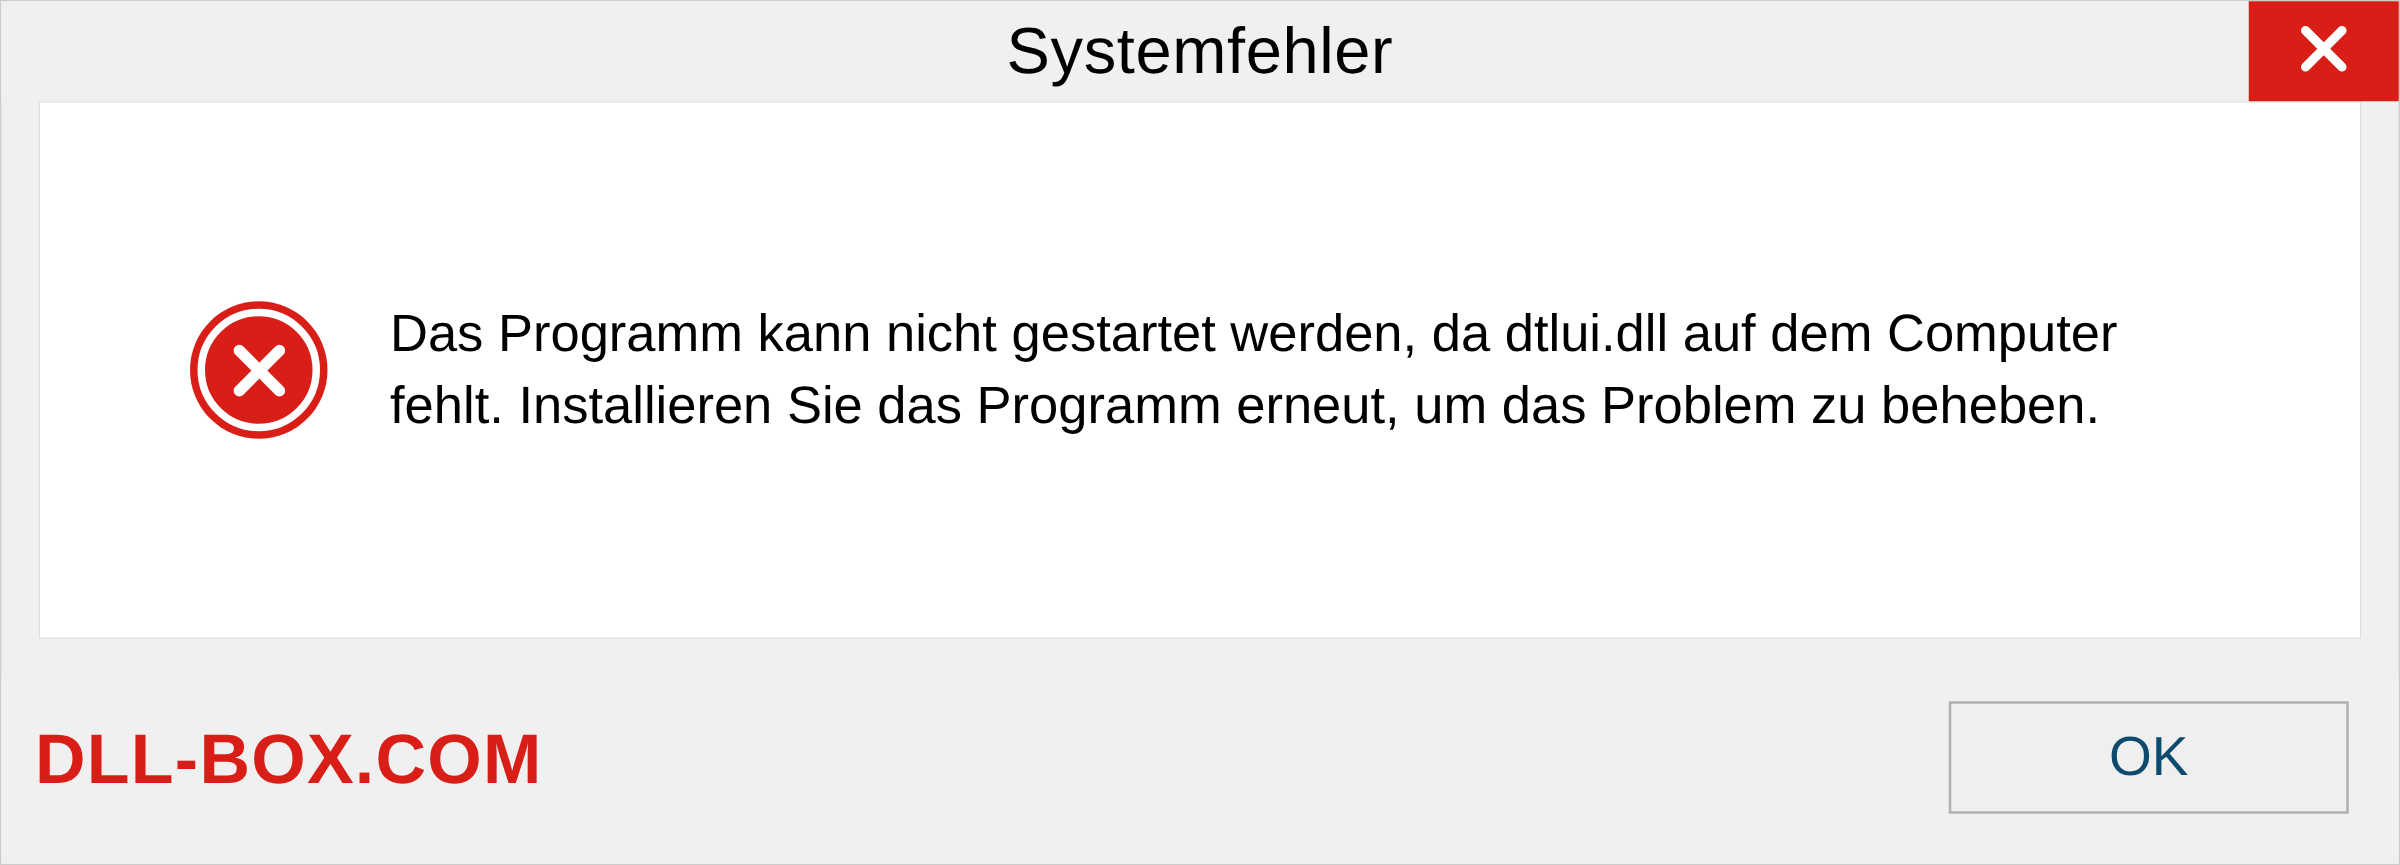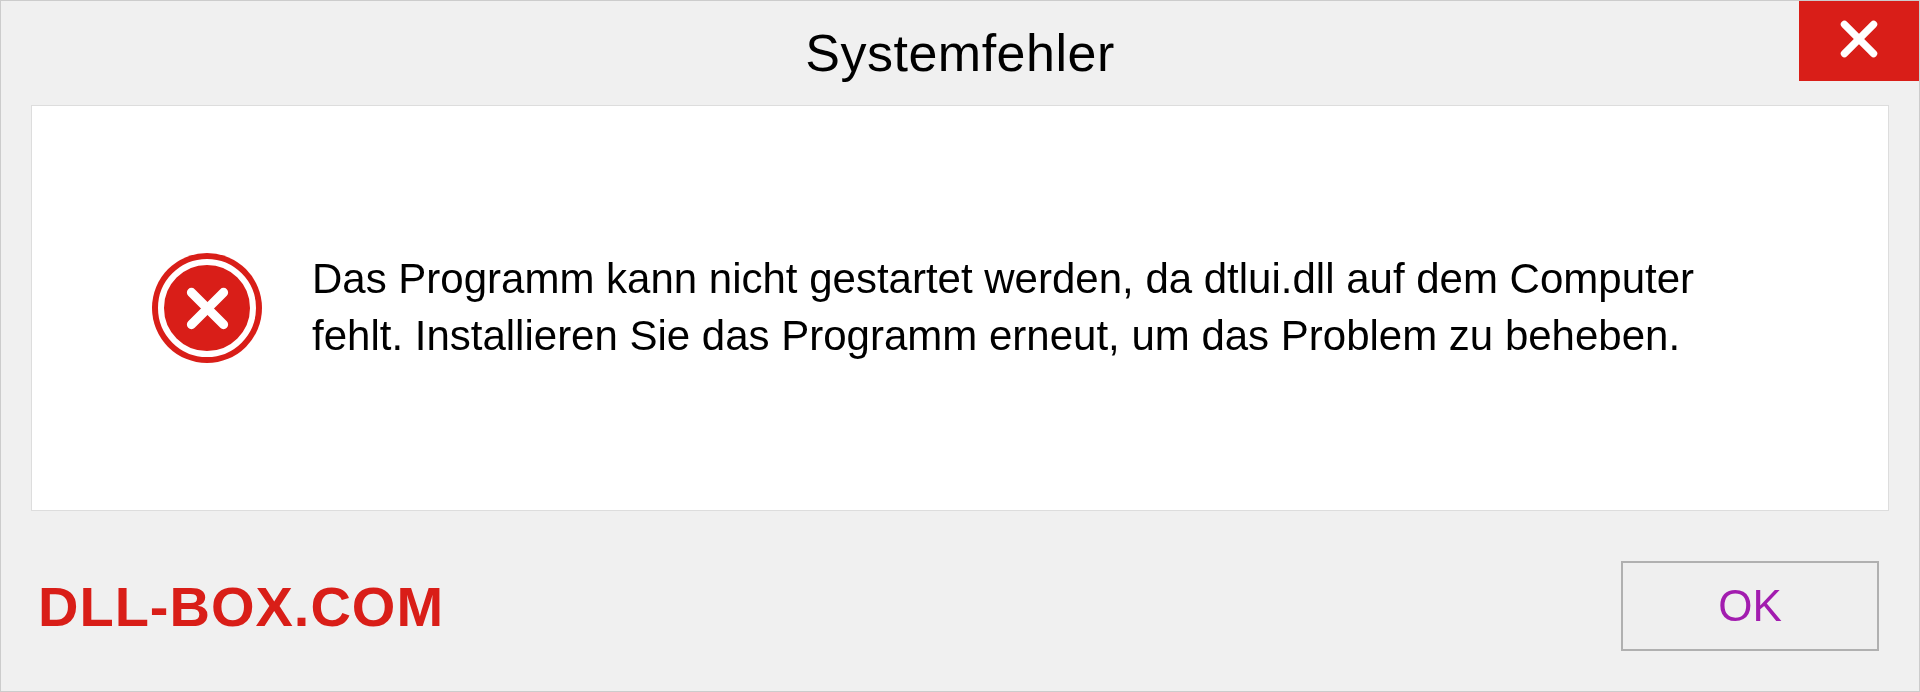--- a/index.html
+++ b/index.html
@@ -21,21 +21,21 @@
       background: #f0f0f0;
       border: 1px solid #cccccc;
       display: flex;
       flex-direction: column;
     }
     .title-bar {
       display: flex;
       align-items: center;
       justify-content: center;
       position: relative;
-      height: 104px;
+      height: 80px;
       background: #f0f0f0;
     }
     .title-text {
       font-size: 52px;
       font-weight: 400;
       color: #000000;
       letter-spacing: 0.5px;
     }
     .close-button {
       position: absolute;
@@ -92,37 +92,37 @@
     .message-text {
       font-size: 42px;
       line-height: 1.35;
       color: #000000;
       font-weight: 400;
     }
     .bottom-bar {
       display: flex;
       align-items: center;
       justify-content: space-between;
-      padding: 20px 40px 40px 37px;
+      padding: 20px 40px 40px 27px;
       background: #f0f0f0;
     }
     .watermark {
       font-size: 56px;
       font-weight: 800;
       color: #d91e18;
       letter-spacing: 1px;
       font-family: Arial, sans-serif;
     }
     .ok-button {
-      width: 258px;
+      width: 320px;
       height: 90px;
       background: #efefef;
       border: 2px solid #b0b0b0;
       font-size: 44px;
-      color: #a21caf;
+      color: #0c4a6e;
       display: flex;
       align-items: center;
       justify-content: center;
       cursor: pointer;
       font-family: inherit;
     }
   </style>
 </head>
 <body>
 

